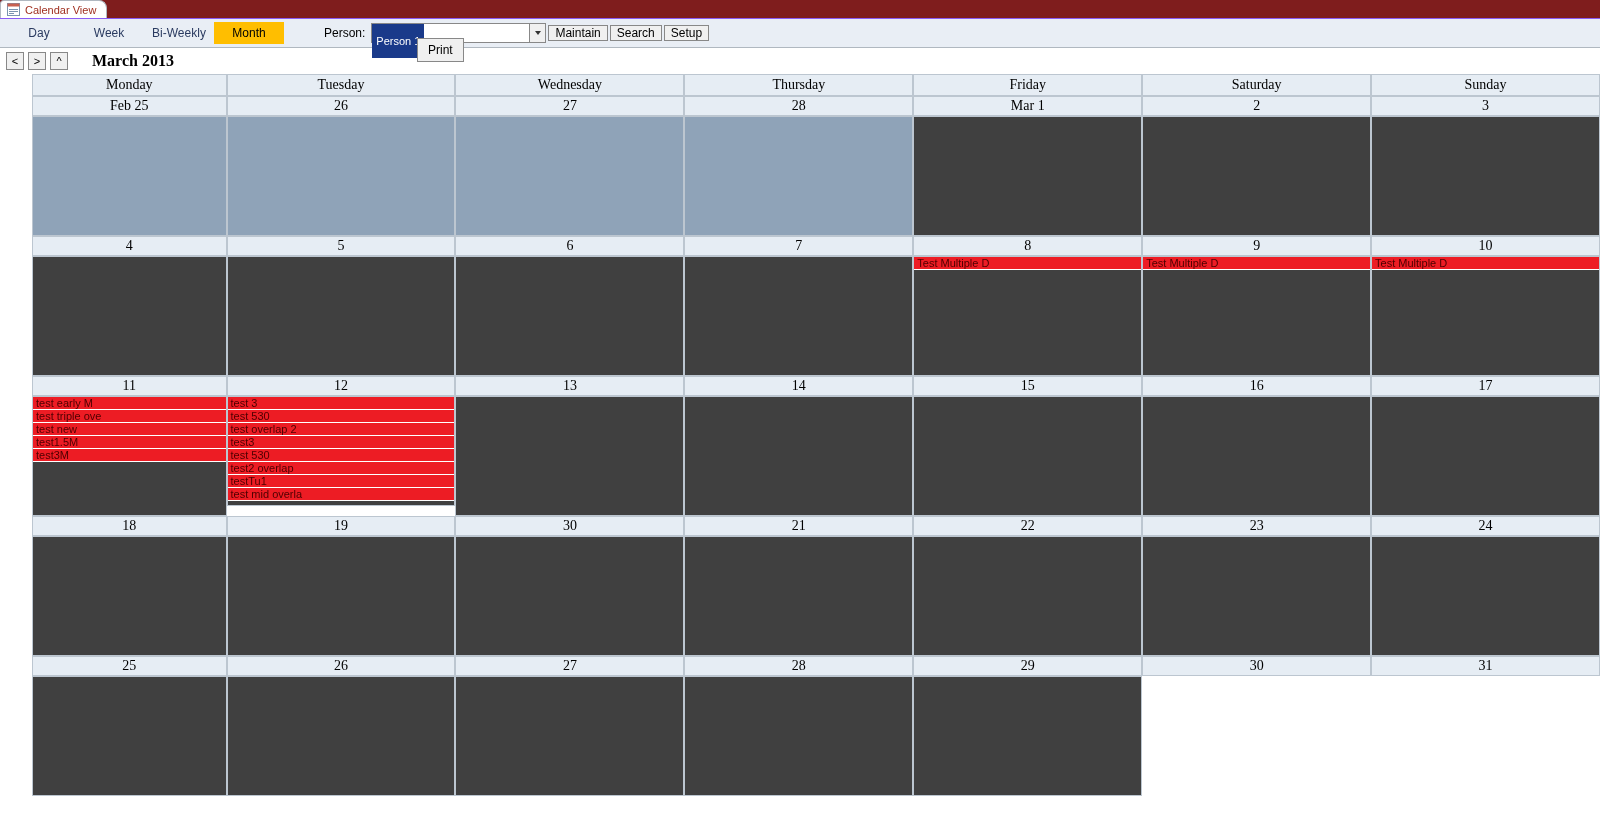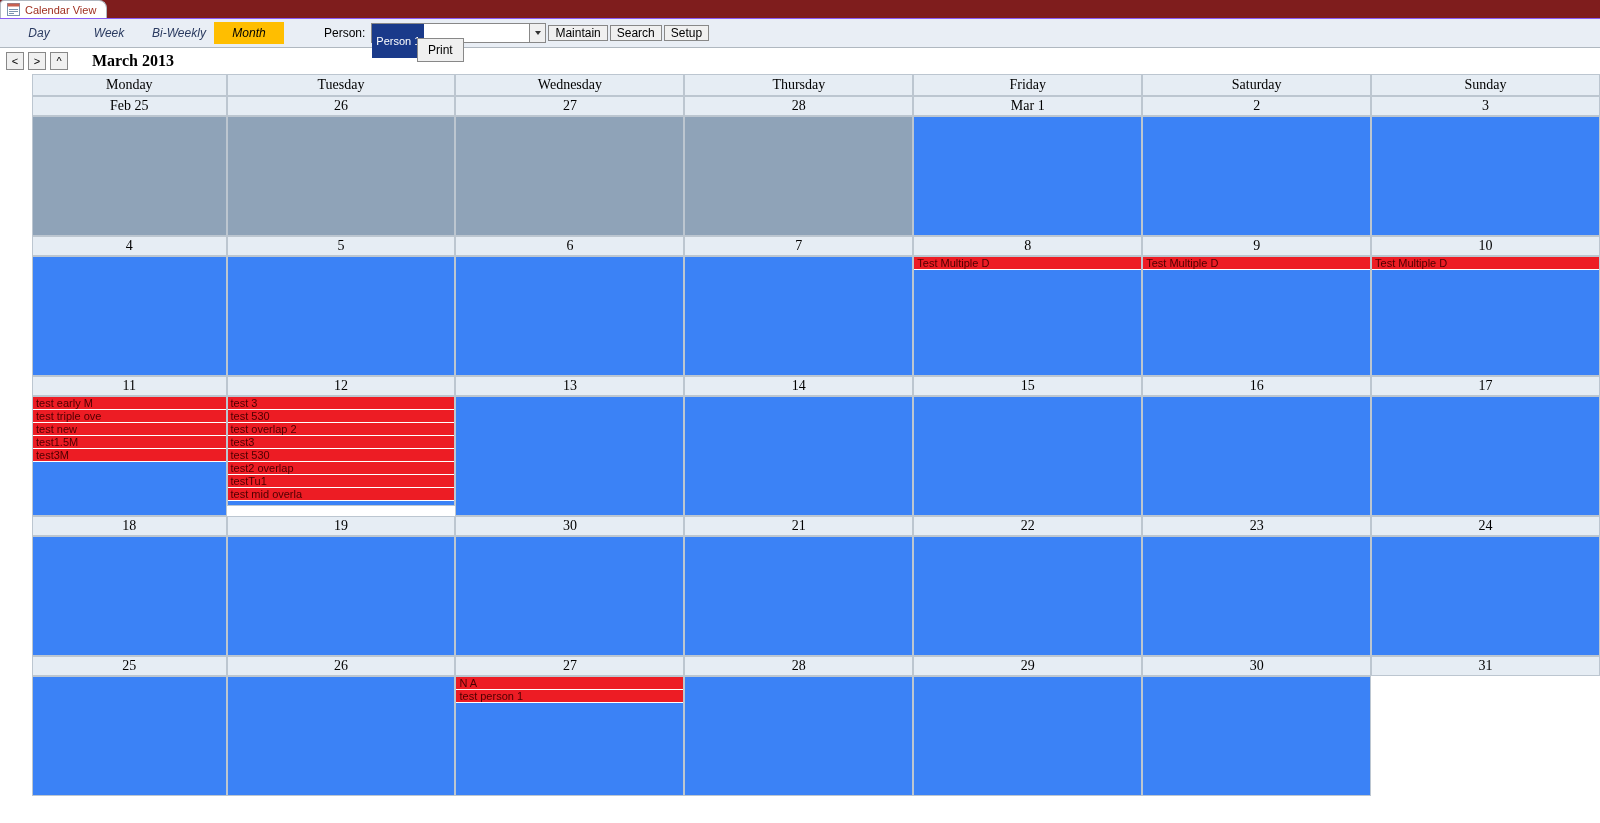--- a/index.html
+++ b/index.html
@@ -5,21 +5,21 @@
 * { box-sizing: border-box; margin: 0; padding: 0; }
 body { font-family: "Segoe UI", Tahoma, sans-serif; font-size: 12px; background: #fff; color: #000; }
 
 
 .tab-bar { display: flex; background: #7f1d1d; border-bottom: 1px solid #8b5cf6; }
 .tab { display: flex; align-items: center; gap: 5px; background: #fff; border: 1px solid #b0b8c0; border-bottom: none; padding: 2px 10px 2px 6px; border-top-left-radius: 4px; border-top-right-radius: 8px; font-size: 11px; color: #a03020; }
 .tab-icon { display: inline-flex; }
 
 
 .toolbar { display: flex; align-items: center; background: #e9eef5; border-bottom: 1px solid #b0b8c0; padding: 3px 4px; gap: 0; }
-.view-btn { width: 70px; text-align: center; padding: 4px 0; color: #2a3a60; cursor: pointer; font-size: 12px; font-style: italic; }
+.view-btn { width: 70px; text-align: center; padding: 4px 0; color: #2a3a60; cursor: pointer; font-size: 12px; }
 .view-btn.active { background: #ffbe00; color: #000; font-weight: 500; }
 
 .person-label { margin-left: 40px; margin-right: 6px; font-size: 12px; }
 .person-select { display: flex; align-items: stretch; border: 1px solid #888; background: #fff; height: 20px; }
 .person-val { background: #1a3a8a; color: #fff; padding: 17px 4px; font-size: 11px; display:flex;align-items:center;}
 .person-blank { width: 105px; }
 .dd-btn { width: 16px; border-left: 1px solid #888; background: #f0f0f0; display: flex; align-items: center; justify-content: center; cursor: pointer; }
 .dd-btn svg { width: 8px; height: 8px; }
 
 .std-btn { background: #f0f0f0; border: 1px solid #888; padding: 0 6px; margin-left: 2px; cursor: pointer; font-size: 12px; font-family:inherit;}
@@ -27,21 +27,21 @@
 
 .hdr-row { display: flex; align-items: center; padding: 4px 6px; gap: 4px; }
 .nav-btn { width: 18px; height: 18px; border: 1px solid #888; background: #f0f0f0; display: flex; align-items: center; justify-content: center; cursor: pointer; font-size: 11px; line-height:1;}
 .month-title { font-family: Georgia, "Times New Roman", serif; font-weight: bold; font-size: 16px; margin-left: 20px; } 
 .print-wrap { position: absolute; left: 415px; top: 38px; }
 
 
 .cal { display: grid; grid-template-columns: 0.85fr repeat(6, 1fr); width: 100%; padding-left: 32px; }
 .dow { background: #e6edf4; border: 1px solid #bcc6d0; border-top: 1px solid #bcc6d0; text-align: center; padding: 2px 0; font-family: Georgia, serif; font-size: 14px; }
 .date-cell { background: #e6edf4; border: 1px solid #bcc6d0; text-align: center; padding: 1px 0; font-family: Georgia, serif; font-size: 14px; }
-.body-cell { border: 1px solid #bcc6d0; background: #3b82f6; height: 120px; position: relative; overflow: hidden; }
+.body-cell { border: 1px solid #bcc6d0; background: #404040; height: 120px; position: relative; overflow: hidden; }
 .body-cell.prev { background: #8fa3b8; }
 
 .event { background: #ed1c24; color: #4d0000; font-size: 11px; padding: 0 3px; border-bottom: 1px solid #fff; height: 13px; line-height: 13px; overflow: hidden; text-overflow: clip; white-space: nowrap; }
 .event.gray { background: #8a8a8a; color: #222; }
 
 
 </style>
 </head>
 <body>
 
@@ -178,20 +178,16 @@
     <div class="body-cell" style="height: 120px;"></div>
     <div class="date-cell">25</div>
     <div class="date-cell">26</div>
     <div class="date-cell">27</div>
     <div class="date-cell">28</div>
     <div class="date-cell">29</div>
     <div class="date-cell">30</div>
     <div class="date-cell">31</div>
     <div class="body-cell" style="height: 120px;"></div>
     <div class="body-cell" style="height: 120px;"></div>
-    <div class="body-cell" style="height: 120px;">
-      <div class="event">N A</div>
-      <div class="event">test person 1</div>
-    </div>
     <div class="body-cell" style="height: 120px;"></div>
     <div class="body-cell" style="height: 120px;"></div>
     <div class="body-cell" style="height: 120px;"></div>
   </div>
 
 </body></html>

